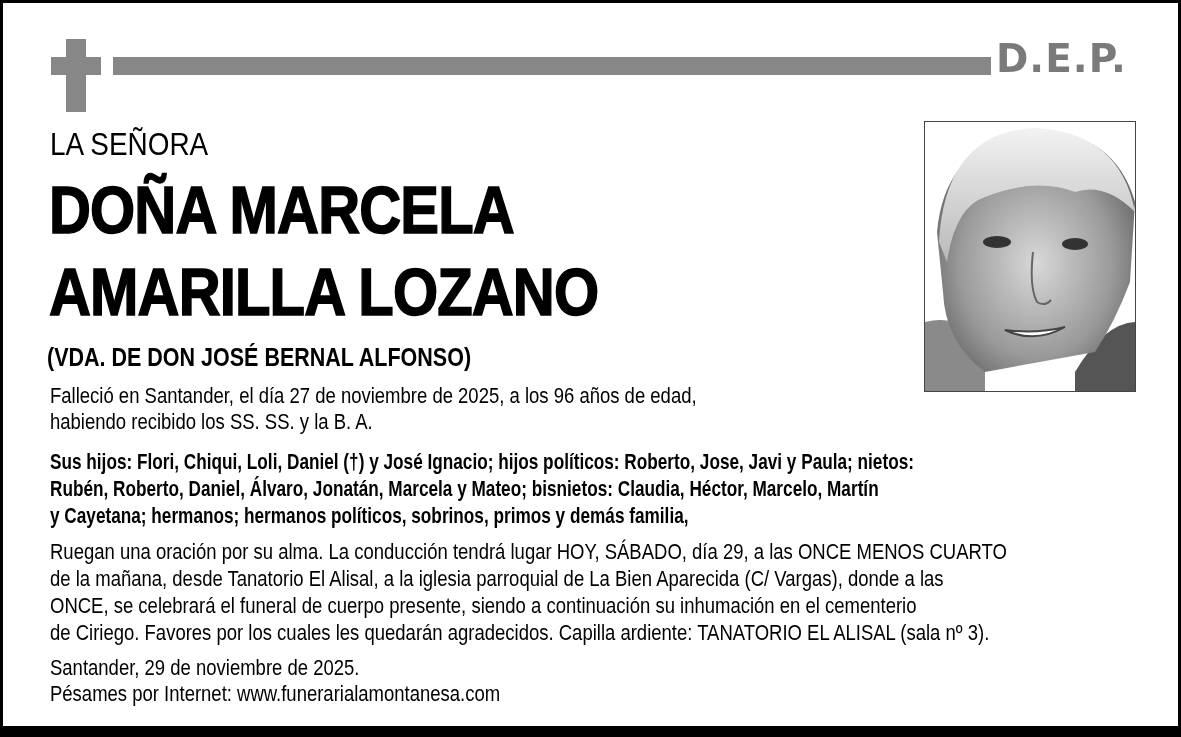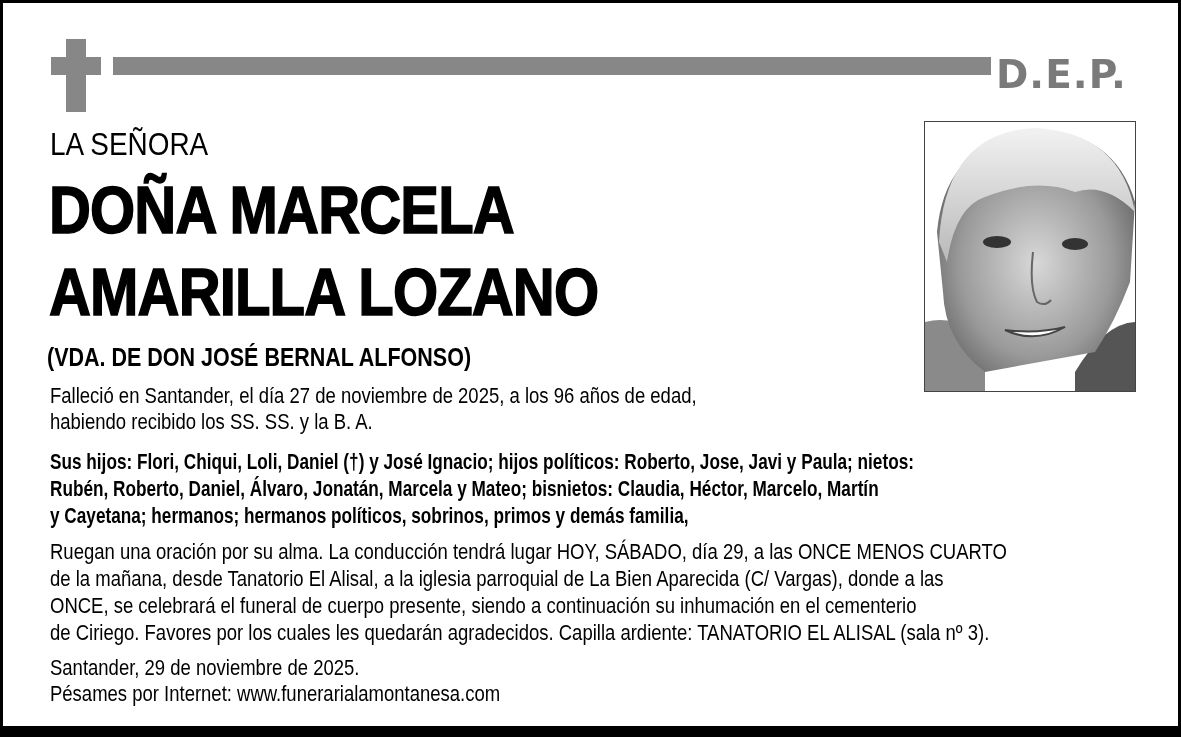--- a/index.html
+++ b/index.html
@@ -10,21 +10,21 @@
       border-left: 3px solid #000; border-top: 3px solid #000; border-right: 3px solid #000;
       border-bottom: 11px solid #000;
       background: #fff;
     }
     .cross-v { position: absolute; left: 63px; top: 36px; width: 20px; height: 73px; background: #878787; }
     .cross-h { position: absolute; left: 48px; top: 54px; width: 50px; height: 18px; background: #878787; }
     .bar { position: absolute; left: 110px; top: 54px; width: 878px; height: 18px; background: #878787; }
     .dep {
       position: absolute; left: 993px; top: 36px; height: 40px; line-height: 40px;
       font-family: "DejaVu Sans", sans-serif; font-weight: bold; font-size: 39px;
-      color: #7a7a7a; letter-spacing: 1px; margin-top: 16px;
+      color: #7a7a7a; letter-spacing: 1px;
     }
     .title-pre {
       position: absolute; left: 47px; top: 124px;
       font-family: "Liberation Sans", sans-serif; font-size: 31px; color: #000;
       transform: scaleX(0.9); transform-origin: left top;
     }
     .name {
       position: absolute; left: 46px; font-family: "Liberation Sans", sans-serif;
       font-weight: bold; font-size: 66px; color: #000; line-height: 70px;
       letter-spacing: -1px; transform: scaleX(0.88); transform-origin: left top;

